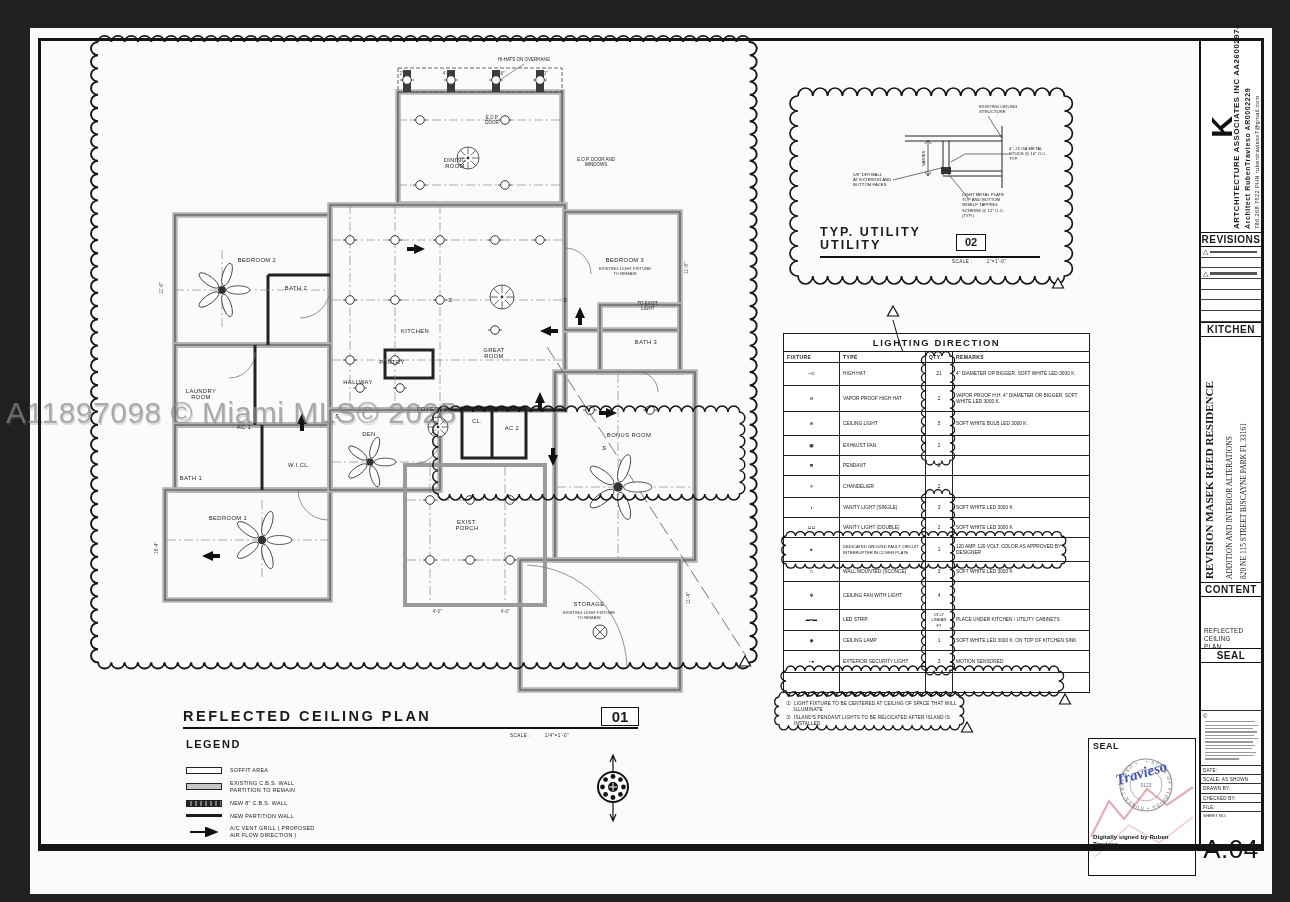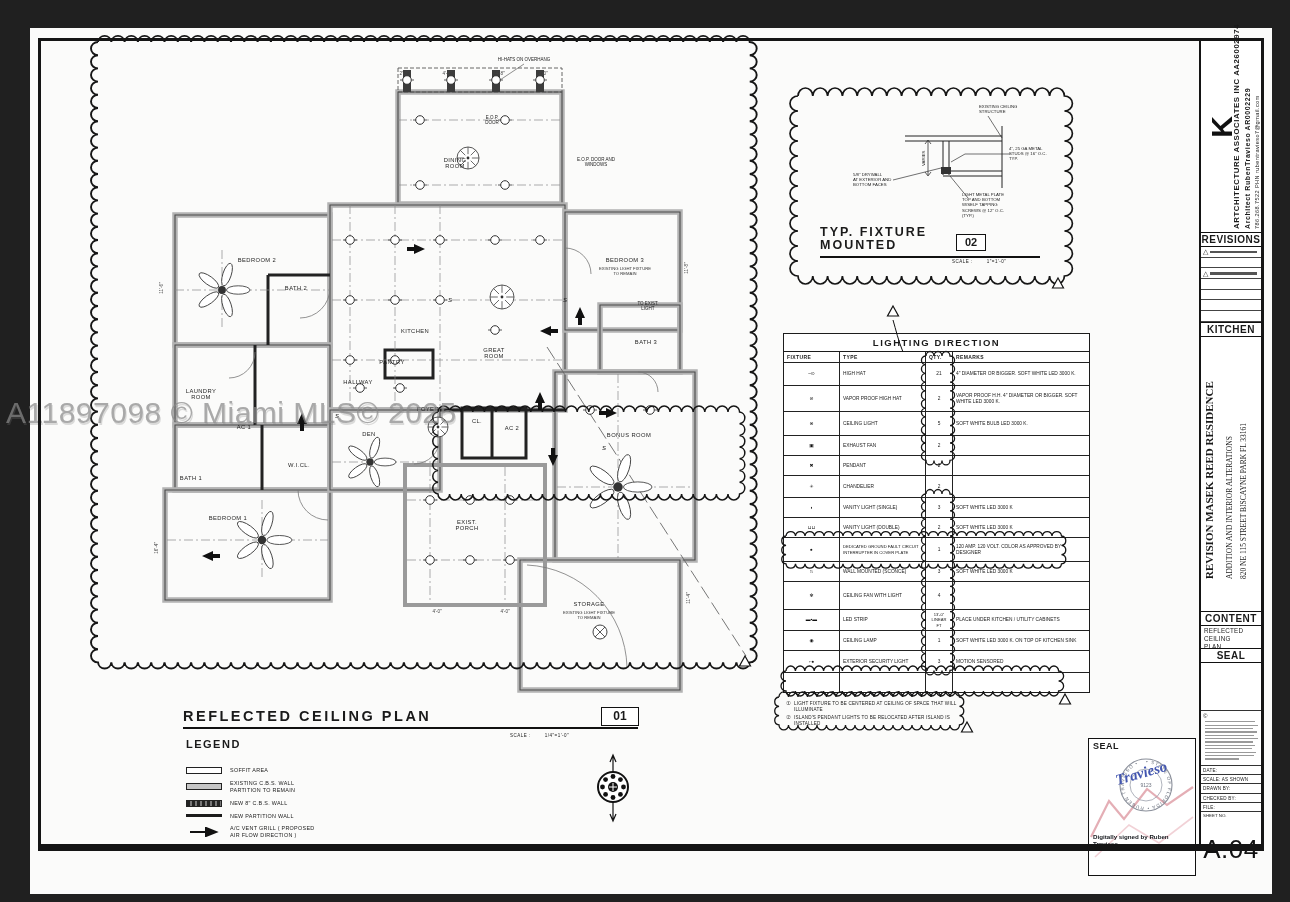--- a/index.html
+++ b/index.html
@@ -185,33 +185,33 @@
         <span class="note-sym">①</span>
         <span class="note-txt">LIGHT FIXTURE TO BE CENTERED AT CEILING OF SPACE THAT WILL ILLUMINATE</span>
       </div>
       <div class="note-row">
         <span class="note-sym">②</span>
         <span class="note-txt">ISLAND'S PENDANT LIGHTS TO BE RELOCATED AFTER ISLAND IS INSTALLED</span>
       </div>
     </div>
 
   <div class="soffit-title">
-    <div class="t">TYP. FIXTURE</div>
-    <div class="t">MOUNTED</div>
+    <div class="t">TYP. UTILITY</div>
+    <div class="t">UTILITY</div>
   </div>
   <div class="soffit-underline"></div>
   <div class="num-box" style="left:956px;top:234px;width:30px;height:17px;font-size:11px;line-height:15px;">02</div>
   <div class="scale-row" style="left:952px;top:259px;">
     <span>SCALE :</span>
     <span>1"=1'-0"</span>
   </div>
 
   <div class="plan-title">REFLECTED CEILING PLAN</div>
   <div class="plan-underline"></div>
-  <div class="num-box" style="left:601px;top:707px;width:38px;height:19px;font-size:12px;line-height:17px;">01</div>
+  <div class="num-box" style="left:601px;top:707px;width:38px;height:19px;font-size:15px;line-height:17px;">01</div>
   <div class="scale-row" style="left:510px;top:733px;">
     <span>SCALE :</span>
     <span>1/4"=1'-0"</span>
   </div>
 
   <div class="legend">
     <div class="legend-title">LEGEND</div>
     <div id="legend-items">
         <div class="legend-item">
           <div class="swatch sw-soffit"></div>
@@ -292,21 +292,21 @@
         <div class="rev-row"></div>
         <div class="rev-row"></div>
         <div class="rev-row"></div>
       </div>
     <div class="strip-sec hdr" style="top:281px;">KITCHEN</div>
     <div class="strip-sec" style="top:296px;height:245px;">
       <div class="vtext" style="left:2px;top:2px;height:240px;font-family:'Liberation Serif',serif;font-size:11px;font-weight:700;">REVISION MASEK REED RESIDENCE</div>
       <div class="vtext" style="left:24px;top:2px;height:240px;font-family:'Liberation Serif',serif;font-size:7.5px;">ADDITION AND INTERIOR ALTERATIONS</div>
       <div class="vtext" style="left:38px;top:2px;height:240px;font-family:'Liberation Serif',serif;font-size:7.5px;">820 NE 115 STREET BISCAYNE PARK FL 33161</div>
     </div>
-    <div class="strip-sec hdr" style="top:570px;">CONTENT</div>
+    <div class="strip-sec hdr" style="top:541px;">CONTENT</div>
     <div class="strip-sec" style="top:556px;height:51px;padding:30px 3px 0;font-size:6.3px;line-height:1.3;letter-spacing:.2px;width:44px;">REFLECTED CEILING PLAN</div>
     <div class="strip-sec hdr" style="top:607px;">SEAL</div>
     <div class="strip-sec copyright" style="top:669px;height:56px;border-top:.8px solid #333;">
       <div style="font-size:6px;">©</div>
       <div id="copy-lines">
           <div class="ghostline" style="width: 90%;"></div>
           <div class="ghostline" style="width: 95%;"></div>
           <div class="ghostline" style="width: 85%;"></div>
           <div class="ghostline" style="width: 92%;"></div>
           <div class="ghostline" style="width: 88%;"></div>

